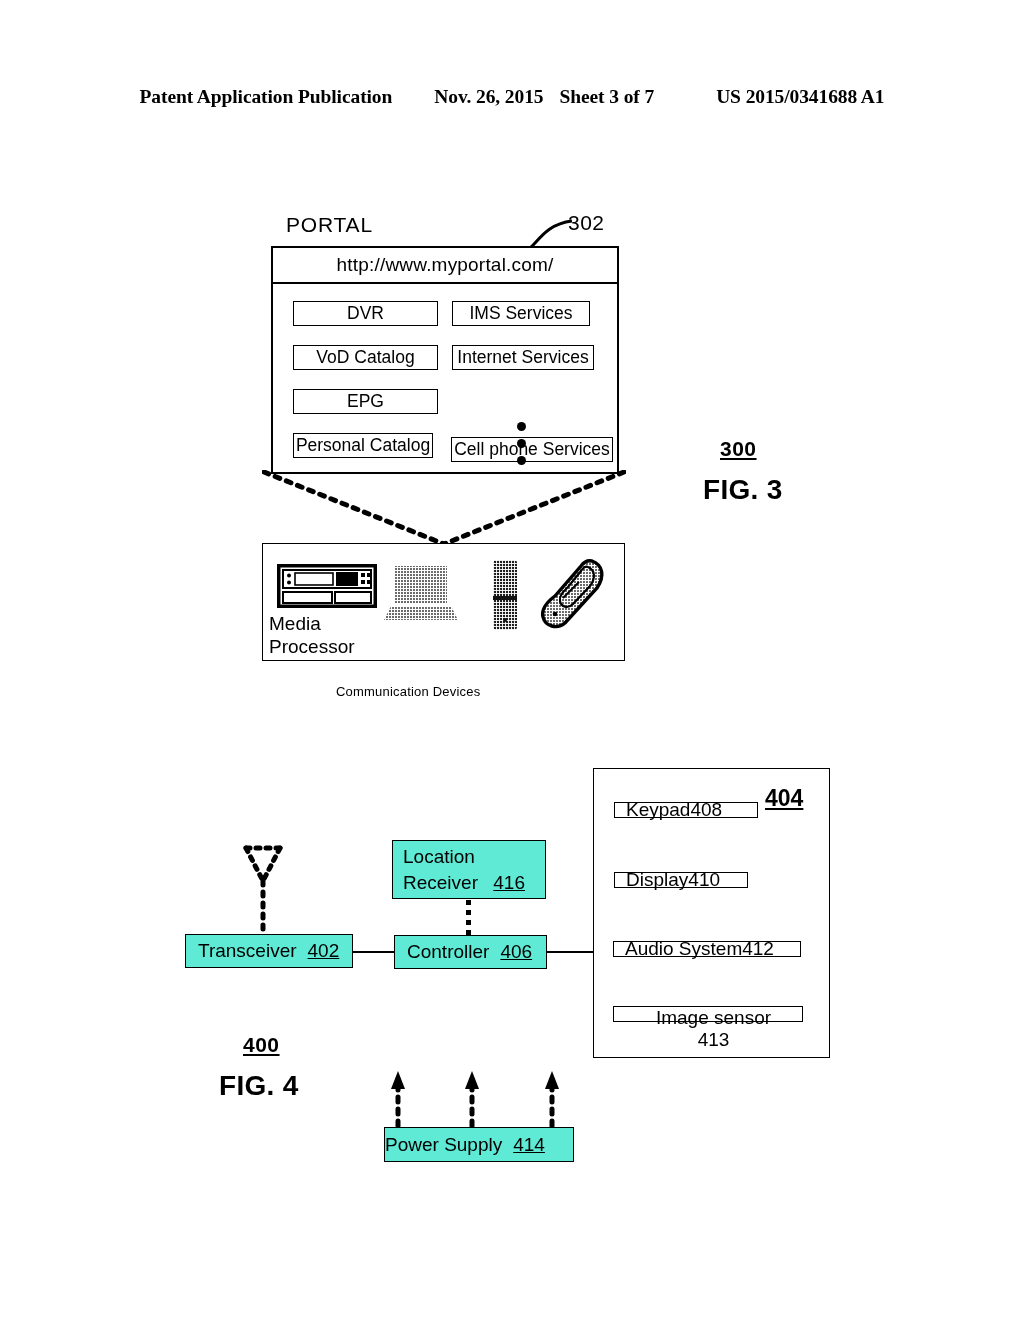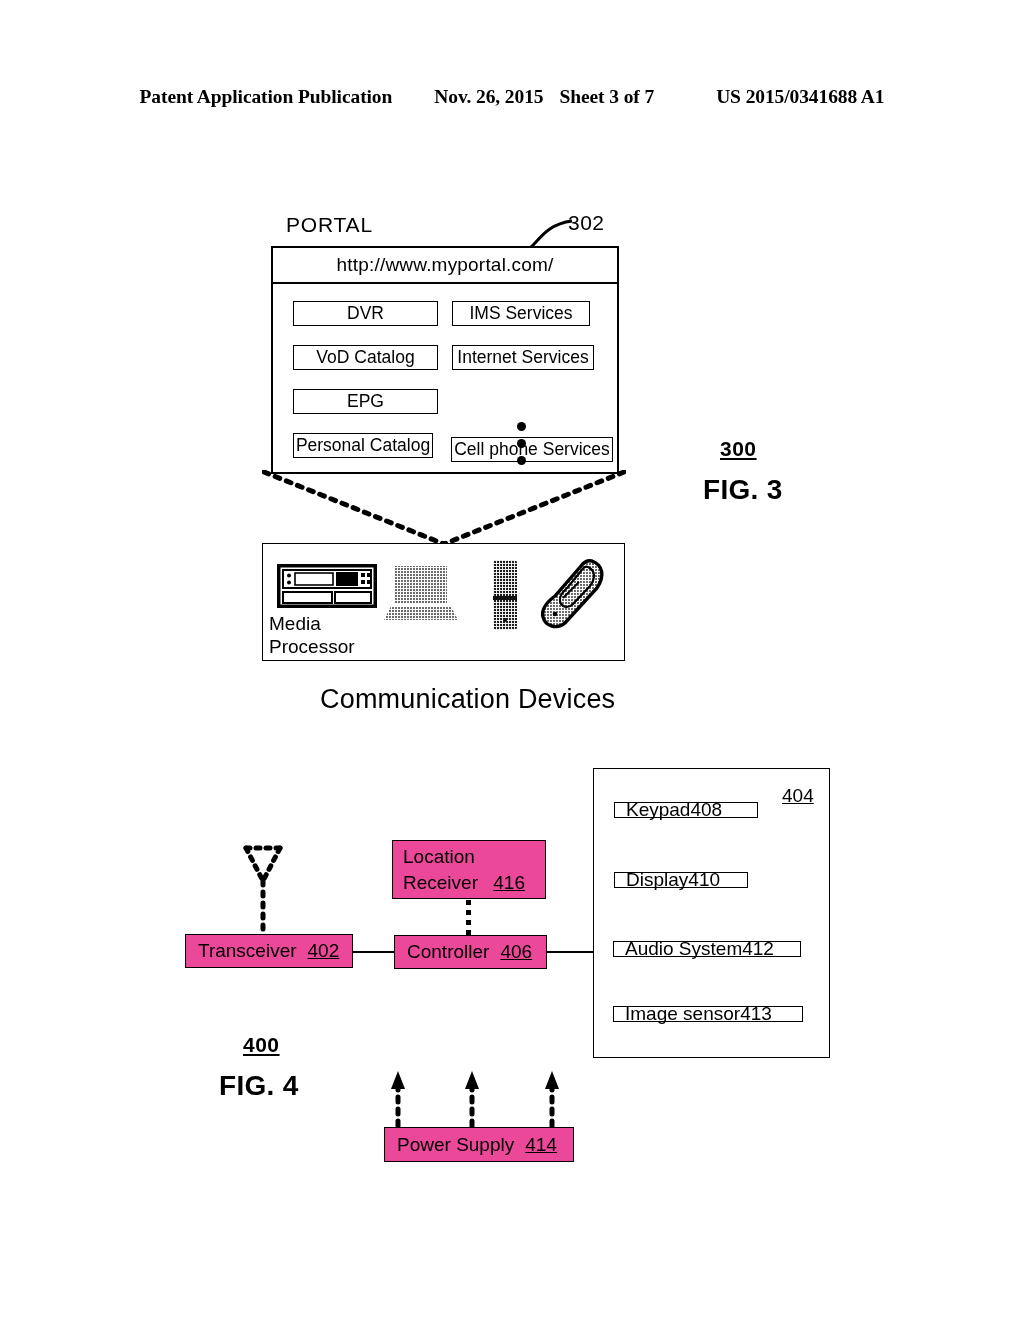--- a/index.html
+++ b/index.html
@@ -150,34 +150,34 @@
     width: 120px;
     text-align: left;
     font-size: 19px;
     line-height: 23px;
   }
   #laptop-icon { position: absolute; left: 120px; top: 18px; }
   #cellphone-icon { position: absolute; left: 225px; top: 14px; }
   #flipphone-icon { position: absolute; left: 272px; top: 10px; }
 
   #devices-caption {
-    left: 320px; top: 684px;
-    font-size: 27px;
+    left: 336px; top: 684px;
+    font-size: 13px;
     letter-spacing: 0.2px;
   }
 
   #ref-300 { left: 720px; top: 437px; }
   #fig3-label { left: 703px; top: 474px; }
 
   
   .blk {
     position: absolute;
     border: 1.6px solid #000;
     box-sizing: border-box;
-    background: #ec4899;
+    background: #5eead4;
     display: flex;
     align-items: center;
     font-size: 19px;
     white-space: nowrap;
   }
   .blk .bl-name { }
   .blk .bl-ref { text-decoration: underline; margin-left: 11px; }
 
   #blk-transceiver {
     left: 185px; top: 934px;
@@ -204,41 +204,41 @@
 
   #outer-404 {
     left: 593px; top: 768px;
     width: 237px; height: 290px;
     border: 1.6px solid #000;
     box-sizing: border-box;
     background: #fff;
   }
   #ref-404 {
     position: absolute;
-    left: 188px; top: 16px;
-    font-size: 19px;
-    font-weight: normal;
+    left: 171px; top: 16px;
+    font-size: 23px;
+    font-weight: bold;
     text-decoration: underline;
   }
   .blk-inner {
     position: absolute;
     border: 1.6px solid #000;
     box-sizing: border-box;
     background: #fff;
     display: flex;
     align-items: center;
     padding-left: 11px;
     font-size: 19px;
     height: 16px;
     white-space: nowrap;
   }
   #blk-keypad  { left: 20px; top: 33px;  width: 144px; }
   #blk-display { left: 20px; top: 103px; width: 134px; }
   #blk-audio   { left: 19px; top: 172px; width: 188px; }
-  #blk-imgsens { left: 19px; top: 237px; width: 190px; }
+  #blk-imgsens { left: 19px; top: 237px; width: 190px; flex-direction: column; }
 
   
   .solid-line {
     position: absolute;
     background: #000;
   }
   #line-tx-ctrl { left: 352px; top: 951px; width: 42px; height: 2px; }
   #line-ctrl-404 { left: 547px; top: 951px; width: 47px; height: 2px; }
 
   #dots-loc-ctrl {
@@ -249,21 +249,20 @@
   }
 
   #antenna-wrap { left: 234px; top: 843px; width: 70px; height: 95px; }
 
   #ref-400 { left: 243px; top: 1033px; }
   #fig4-label { left: 219px; top: 1070px; }
 
   #blk-power {
     left: 384px; top: 1127px;
     width: 190px; height: 35px;
-    padding-left: 12px;
     text-align: right;
   }
   #power-arrows { left: 384px; top: 1068px; width: 190px; height: 60px; }
 </style>
 </head>
 <body>
 
 <div id="page-header">
   <span class="h-pub">Patent Application Publication</span>
   <span class="h-date">Nov. 26, 2015</span>

